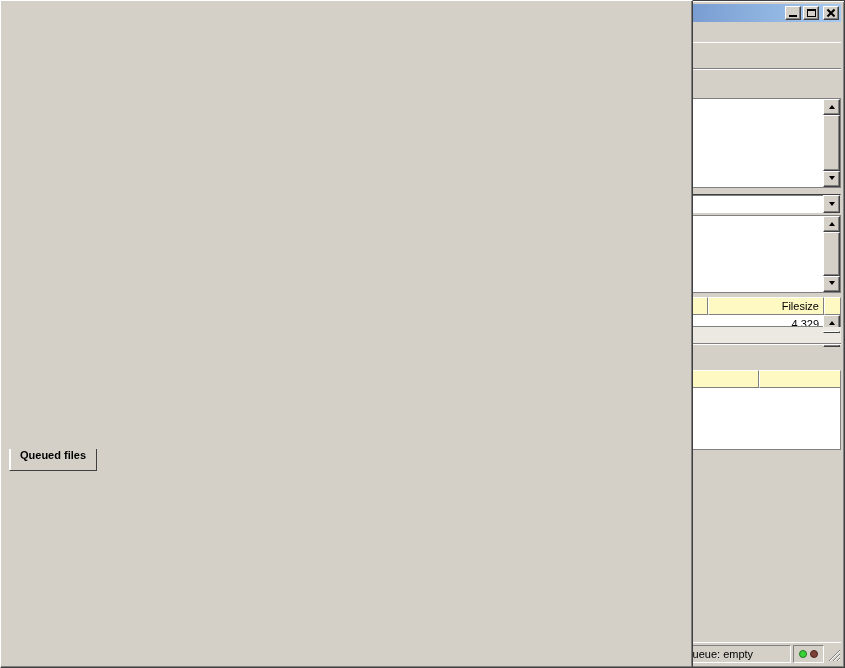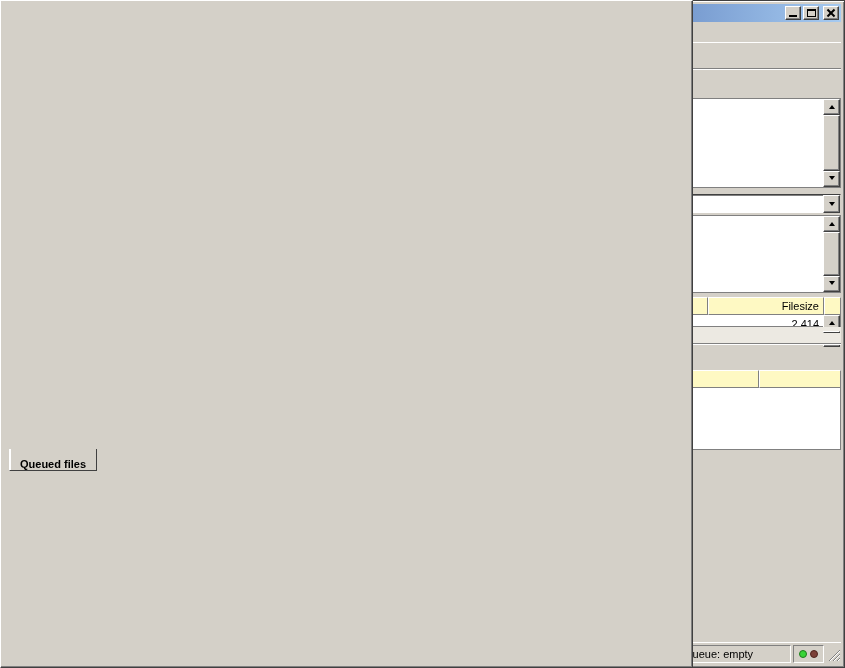--- a/index.html
+++ b/index.html
@@ -115,21 +115,21 @@
   .statusline { height:21px; flex:none; display:flex; align-items:center; padding:0 6px;
                 border-top:1px solid #808080; box-shadow: inset 0 1px 0 #fff; }
 
   
   .qsplit { height:6px; flex:none; }
   .queuehead { height:18px; flex:none; display:flex; background:#d4d0c8; }
   .qw1{width:165px;flex:none} .qw2{width:60px;flex:none} .qw3{width:242px;flex:none}
   .qw4{width:68px;flex:none} .qw5{width:55px;flex:none} .qw6{width:165px;flex:none} .qw7{flex:1;min-width:0}
   .queuebody { height:62px; flex:none; background:#fff; border:1px solid #808080; border-top:none; }
   .tabs { height:22px; flex:none; display:flex; align-items:flex-start; padding-left:5px; }
-  .tab { height:18px; display:flex; align-items:flex-end; padding:0 10px; background:#d4d0c8;
+  .tab { height:18px; display:flex; align-items:flex-start; padding:0 10px; background:#d4d0c8;
          border:1px solid #808080; border-top:none; box-shadow: inset 1px 0 0 #fff; }
   .tab.active { height:22px; font-weight:bold; margin-top:-1px; background:#d4d0c8;
                 border:1px solid; border-color:#d4d0c8 #404040 #404040 #fff; border-top:none; z-index:2; }
   .spacer { flex:1; }
 
   
   .statusbar { height:22px; flex:none; display:flex; align-items:center; justify-content:flex-end; gap:2px; padding:1px 1px 1px 2px; border-top:1px solid #fff; }
   .sb-icon { width:22px; height:18px; display:flex; align-items:center; justify-content:center;
              border:1px solid; border-color:#808080 #fff #fff #808080; }
   .queue-panel { width:112px; height:18px; display:flex; align-items:center; padding:0 4px;
@@ -547,21 +547,21 @@
       </div>
       <div class="listwrap">
         <div class="listbody">
           <div class="lrow">
             <div class="cell w-rname">
                 <svg class="fdoc">
                   <use href="#i-img"></use>
                 </svg>
                 <span>apache_pb2.gif</span>
               </div>
-            <div class="cell w-rsize ar">2,414</div>
+            <div class="cell w-rsize ar">4,329</div>
           </div>
 
         </div>
         <div class="vscroll">
           <div class="sbtn out3d">
               <span class="tri up2"></span>
             </div>
           <div class="strack">
               <div class="sthumb out3d" style="top:0;height:88%"></div>
             </div>

